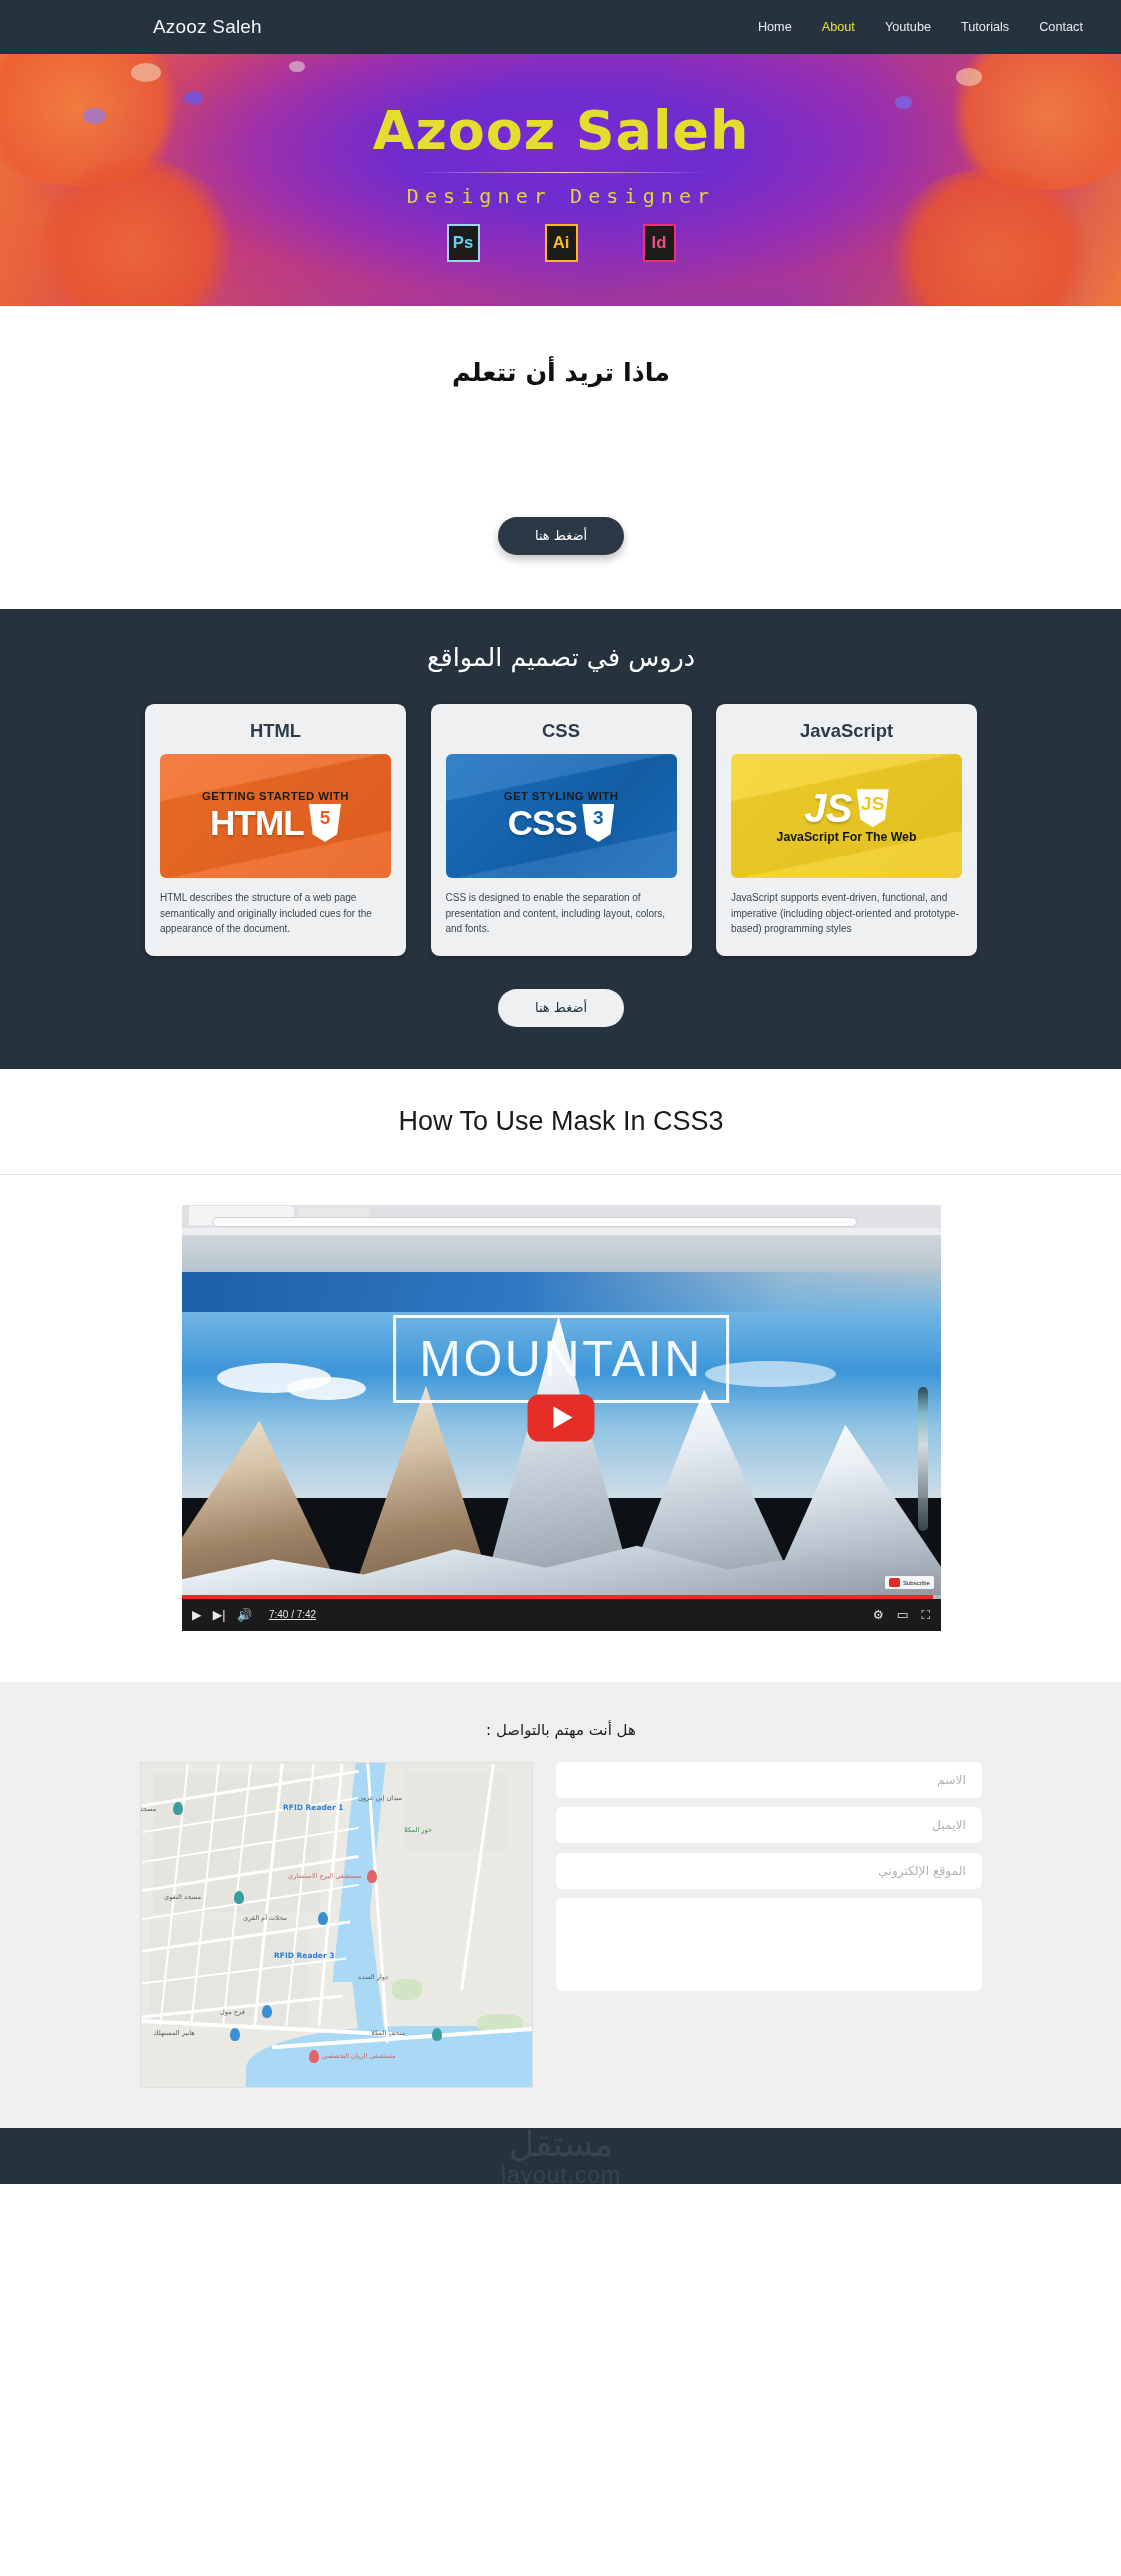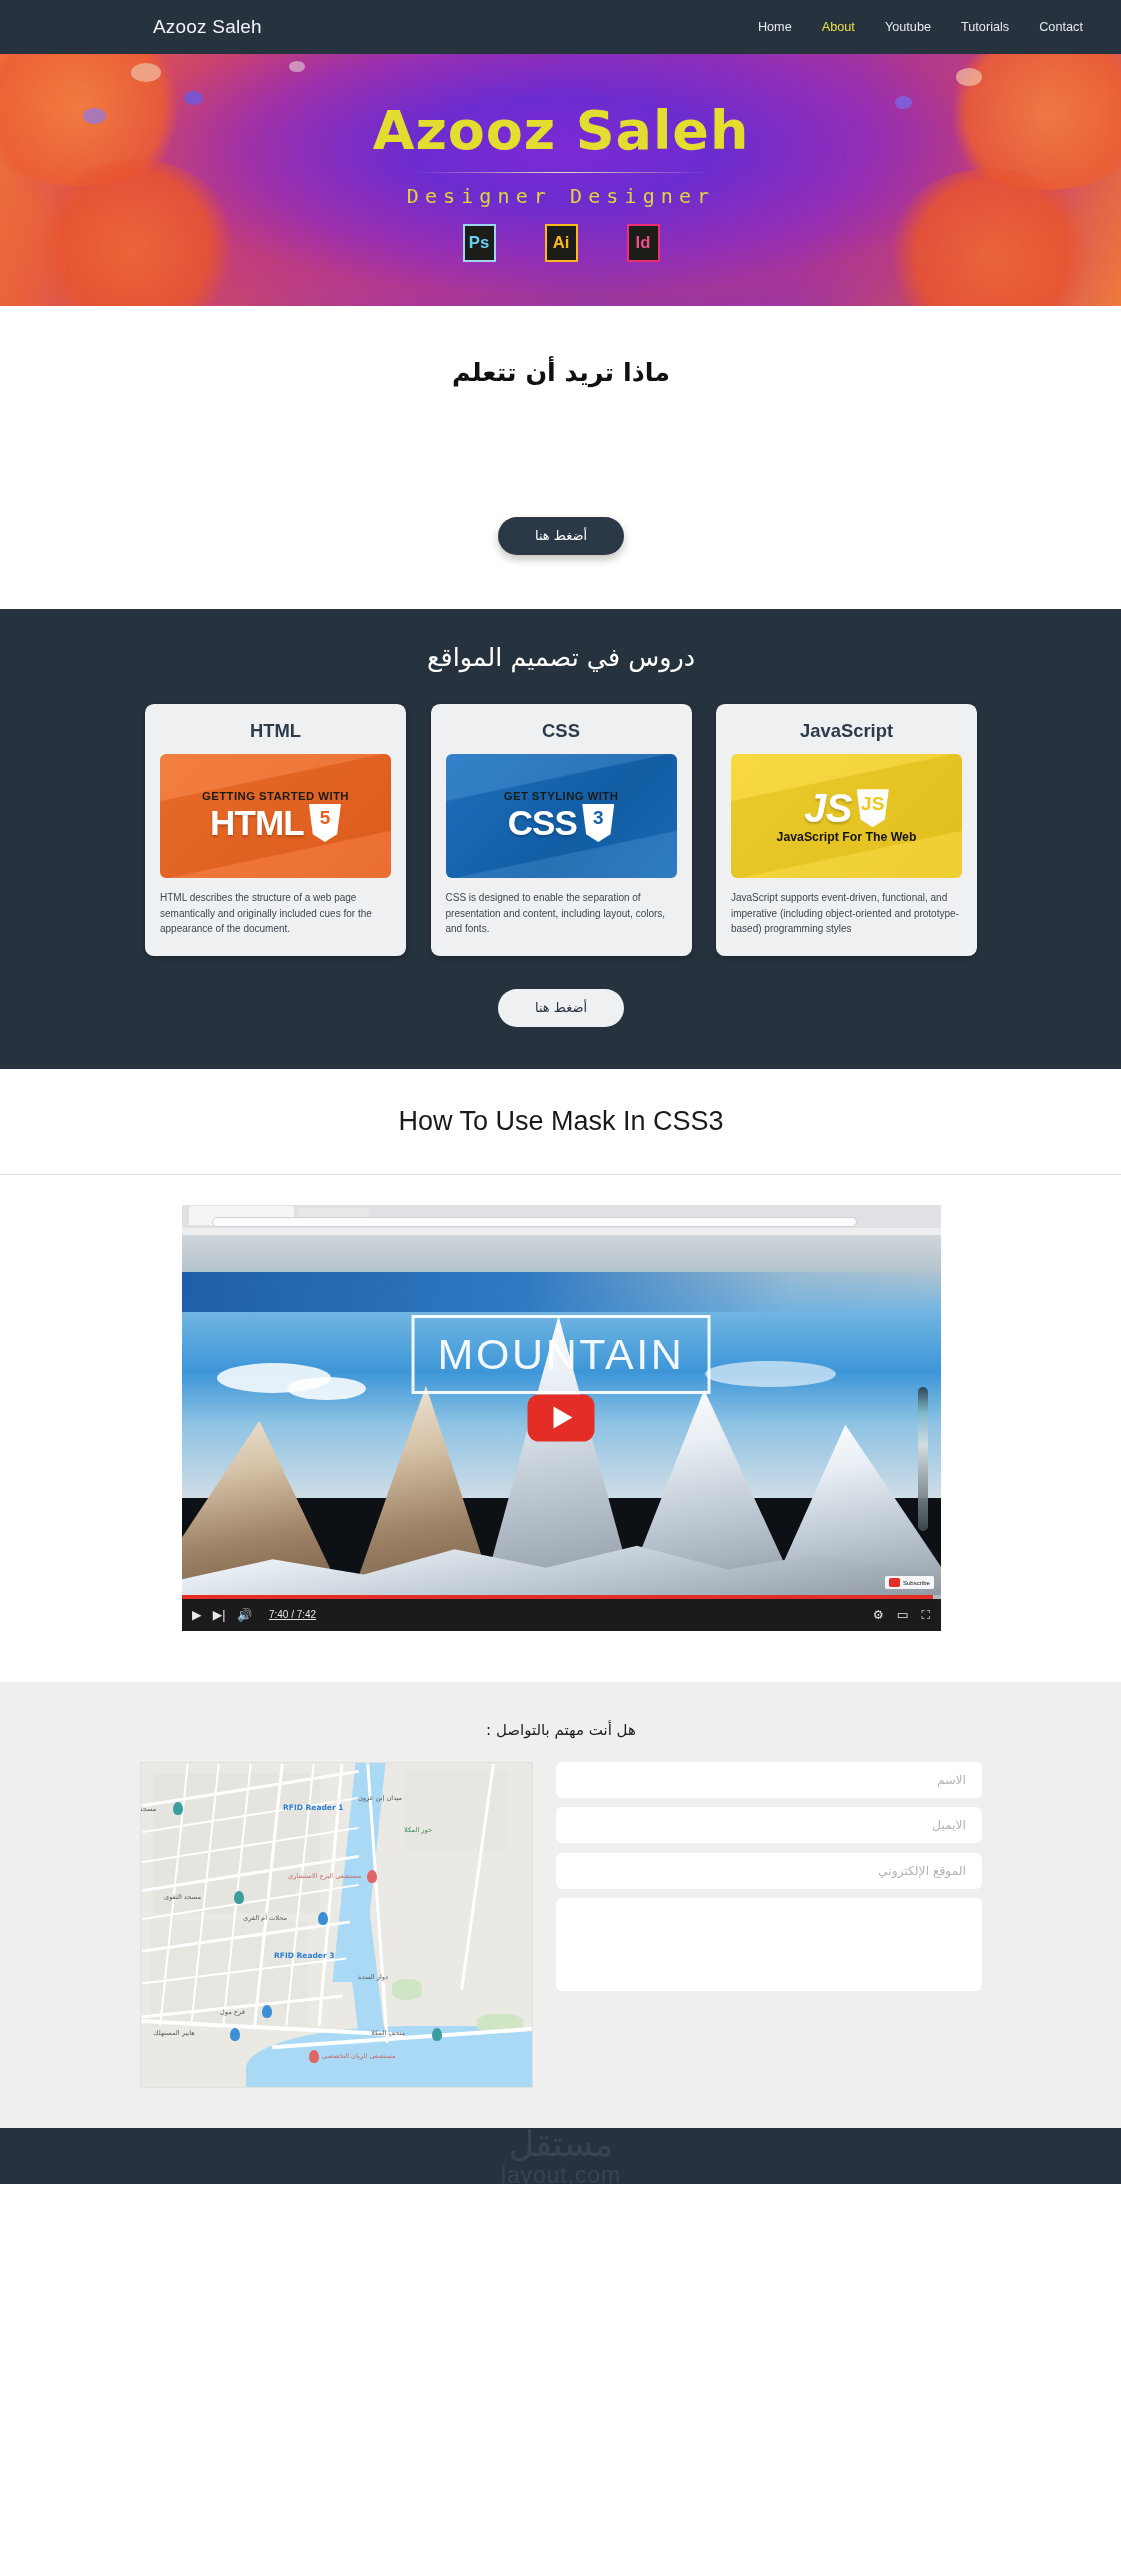--- a/index.html
+++ b/index.html
@@ -72,21 +72,21 @@
     margin: 14px 0 10.5px 0;
     background: linear-gradient(90deg, rgba(220,210,120,0) 0%, rgba(235,230,190,0.95) 50%, rgba(220,210,120,0) 100%);
   }
   .hero-sub {
     font-size: 20px;
     color: #ded63a;
     letter-spacing: 6.1px;
     font-weight: 400;
     font-family: "DejaVu Sans Mono", monospace;
   }
-  .adobe-row { display: flex; gap: 49px; margin-top: 16px; }
+  .adobe-row { display: flex; gap: 65px; margin-top: 16px; }
   .adobe-badge {
     width: 33px; height: 38px;
     background: #1c1c18;
     display: flex; align-items: center; justify-content: center;
     font-size: 16.7px; font-weight: 700;
     font-family: "Liberation Sans", sans-serif;
   }
   .adobe-ps { border: 2.6px solid #9fd4ee; color: #67d0f4; }
   .adobe-ai { border: 2.6px solid #fcb81e; color: #fcb81e; }
   .adobe-id { border: 2.6px solid #ef2f73; color: #ef4d8a; }
@@ -283,21 +283,21 @@
   }
   .peak.snow { background: linear-gradient(170deg,#ffffff 0%, #e8eef4 26%, #c2ccd6 55%, #8b949d 100%); }
   .mountain-label {
     position: absolute;
     left: 50%; top: 110px; transform: translateX(-50%);
     border: 3.5px solid rgba(255,255,255,0.92);
     padding: 12.3px 23px;
     z-index: 3;
   }
   .mountain-label span {
-    font-size: 43px; font-weight: 400; letter-spacing: 2.6px;
+    font-size: 50px; font-weight: 400; letter-spacing: 2.6px;
     color: rgba(255,255,255,0.93);
     font-family: "Liberation Sans", sans-serif;
   }
   .play-btn {
     position: absolute; left: 50%; top: 50%;
     transform: translate(-50%,-50%);
     width: 67px; height: 47px;
     background: #e52d27; border-radius: 11.4px;
     display: flex; align-items: center; justify-content: center;
     z-index: 6; cursor: pointer;

